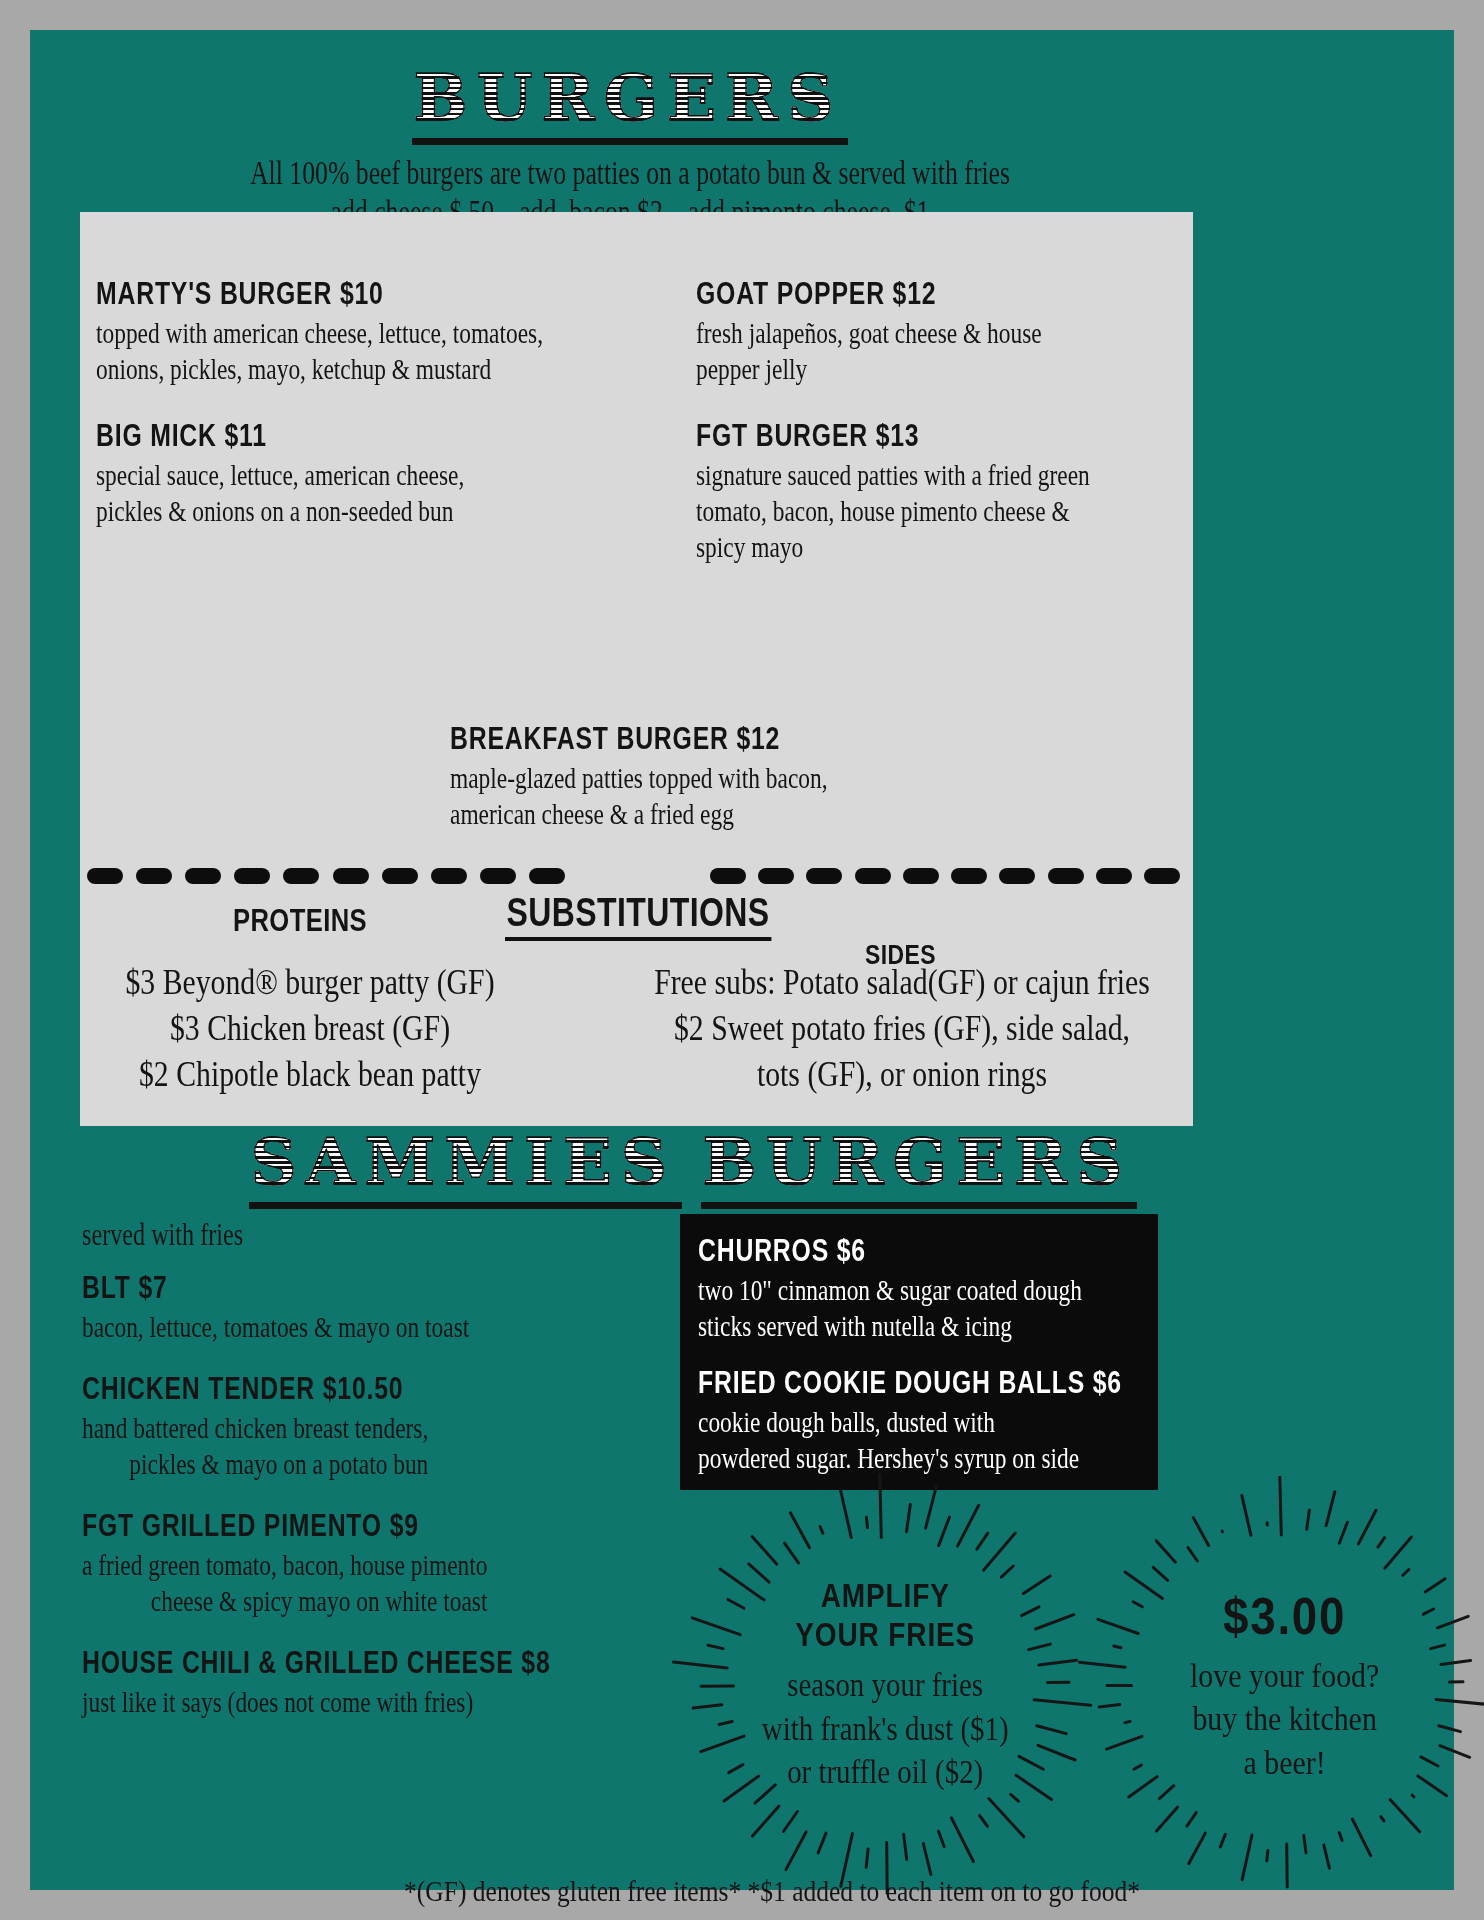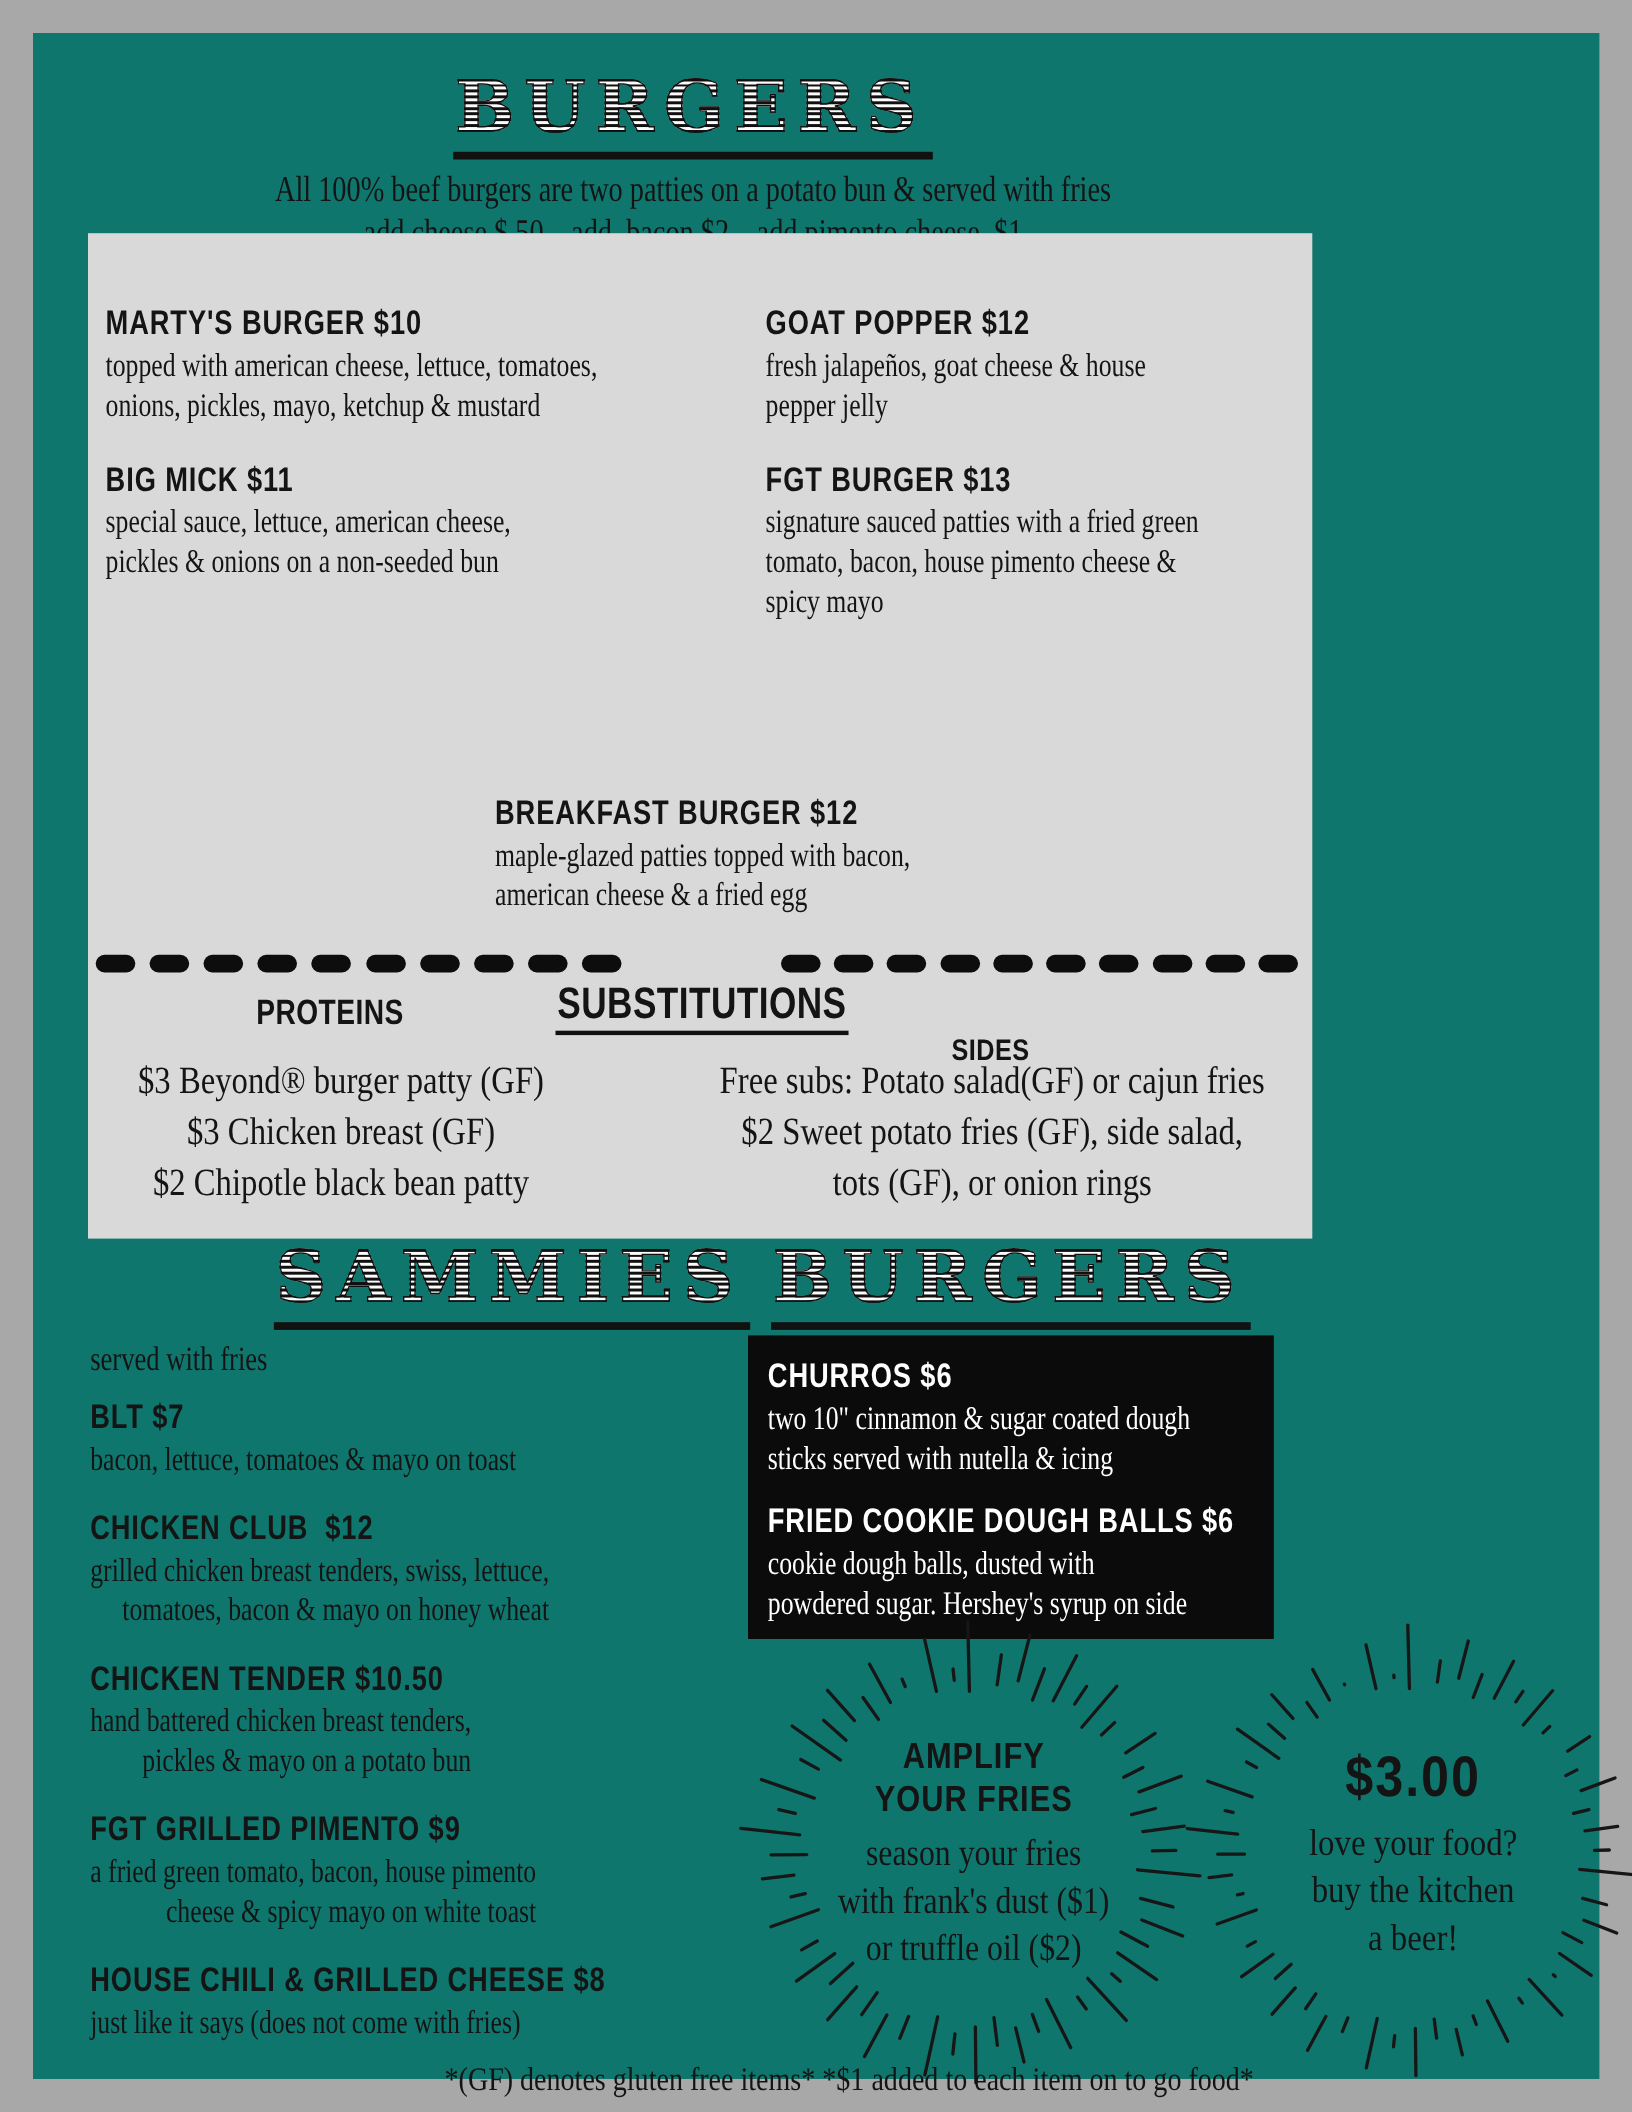--- a/index.html
+++ b/index.html
@@ -177,25 +177,20 @@
       </div>
     </div>
 
     <div class="sammies">
       <span class="stripe">SAMMIES</span>
       <div class="note condL">served with fries</div>
 
       <div class="s-item" style="margin-top:14px;">
         <div class="item-head sans headL"><span>BLT</span> <span>$7</span></div>
         <div class="item-desc condL">bacon, lettuce, tomatoes &amp; mayo on toast</div>
-      </div>
-      <div class="s-item">
-        <div class="item-head sans headL"><span>CHICKEN CLUB</span>&nbsp; <span>$12</span></div>
-        <div class="item-desc condL">grilled chicken breast tenders, swiss, lettuce,
-tomatoes, bacon &amp; mayo on honey wheat</div>
       </div>
       <div class="s-item">
         <div class="item-head sans headL"><span>CHICKEN TENDER</span> <span>$10.50</span></div>
         <div class="item-desc condL">hand battered chicken breast tenders,
 pickles &amp; mayo on a potato bun</div>
       </div>
       <div class="s-item">
         <div class="item-head sans headL"><span>FGT GRILLED PIMENTO</span> <span>$9</span></div>
         <div class="item-desc condL">a fried green tomato, bacon, house pimento
 cheese &amp; spicy mayo on white toast</div>

